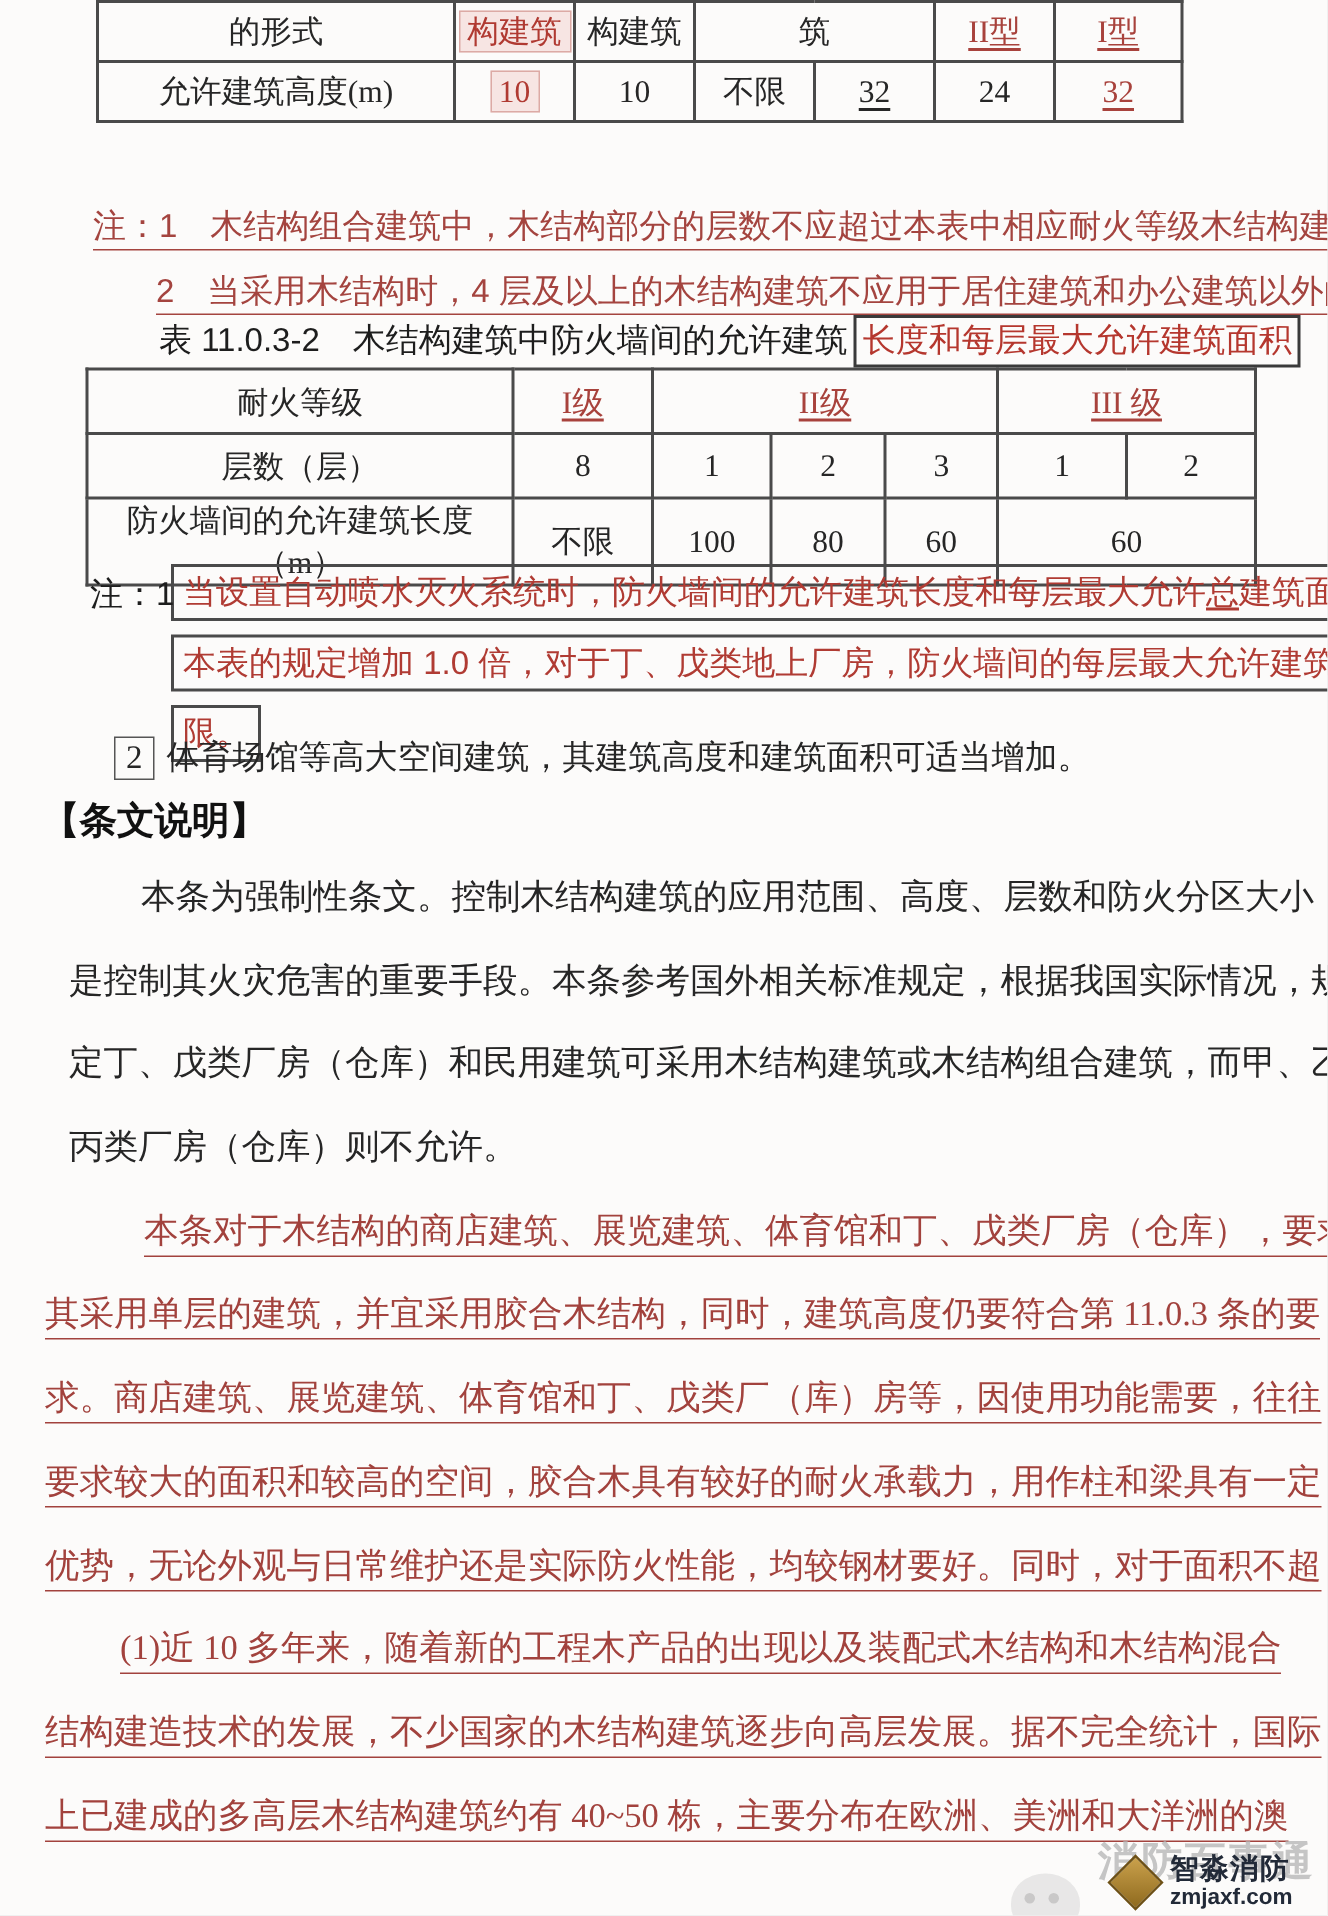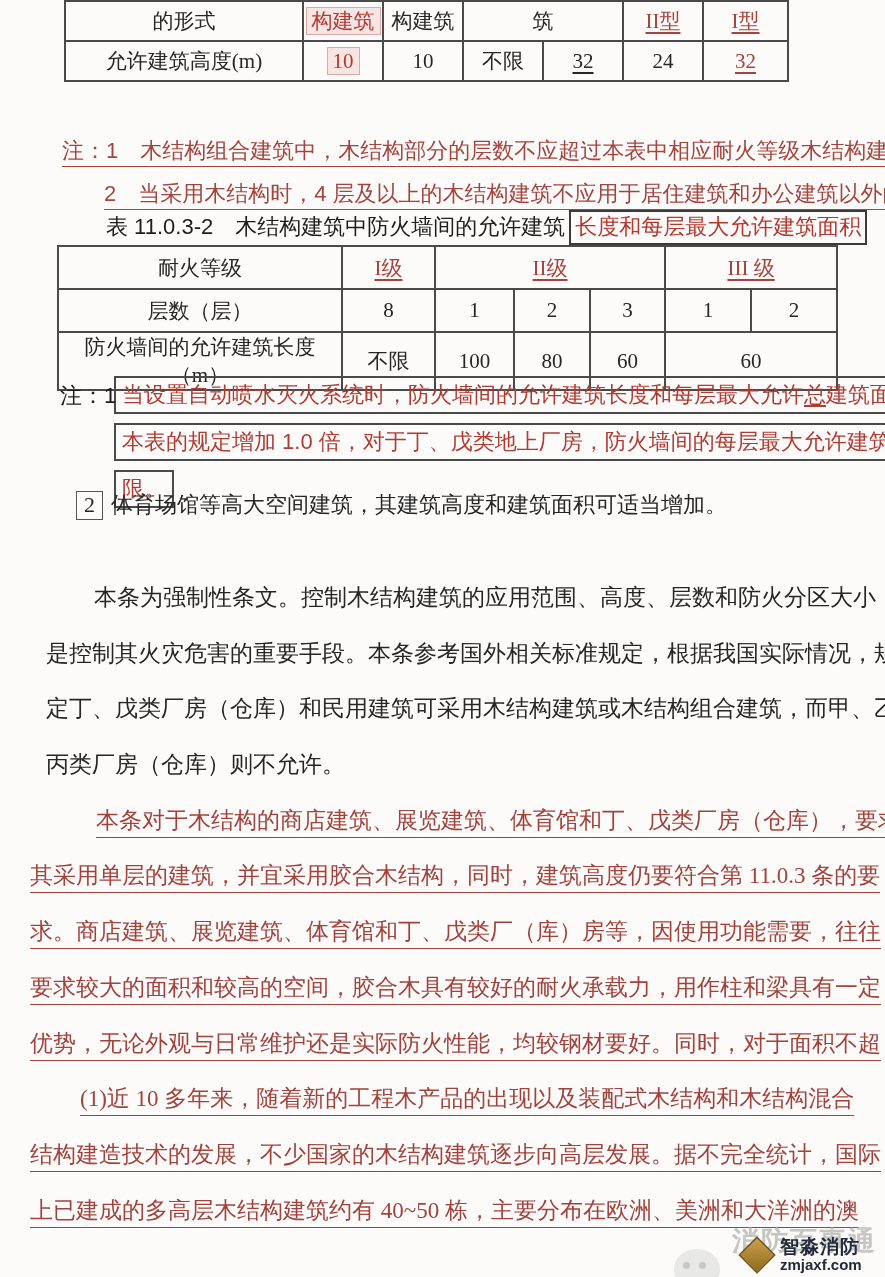--- a/index.html
+++ b/index.html
@@ -161,20 +161,21 @@
   <div id="n2">
     <span class="prefix">注：1</span>
     <span class="nbox"><span>当设置自动喷水灭火系统时，防火墙间的允许建筑长度和每层最大允许</span><span class="u-in">总</span><span>建筑面积可按</span></span>
     <span class="nbox">本表的规定增加 1.0 倍，对于丁、戊类地上厂房，防火墙间的每层最大允许建筑面积不</span>
     <span class="nbox">限。</span>
   </div>
   <div id="n2b">
     <span class="numbox">2</span><span>体育场馆等高大空间建筑，其建筑高度和建筑面积可适当增加。</span>
   </div>
 
+  <div id="heading">【条文说明】</div>
 
   <div id="body">
     <div class="bline black ind-black">本条为强制性条文。控制木结构建筑的应用范围、高度、层数和防火分区大小，</div>
     <div class="bline black">是控制其火灾危害的重要手段。本条参考国外相关标准规定，根据我国实际情况，规</div>
     <div class="bline black">定丁、戊类厂房（仓库）和民用建筑可采用木结构建筑或木结构组合建筑，而甲、乙、</div>
     <div class="bline black">丙类厂房（仓库）则不允许。</div>
 
     <div class="bline redl ind-red1"><span class="ru">本条对于木结构的商店建筑、展览建筑、体育馆和丁、戊类厂房（仓库），要求</span></div>
     <div class="bline redl"><span class="ru">其采用单层的建筑，并宜采用胶合木结构，同时，建筑高度仍要符合第 11.0.3 条的要</span></div>
     <div class="bline redl"><span class="ru">求。商店建筑、展览建筑、体育馆和丁、戊类厂（库）房等，因使用功能需要，往往</span></div>

